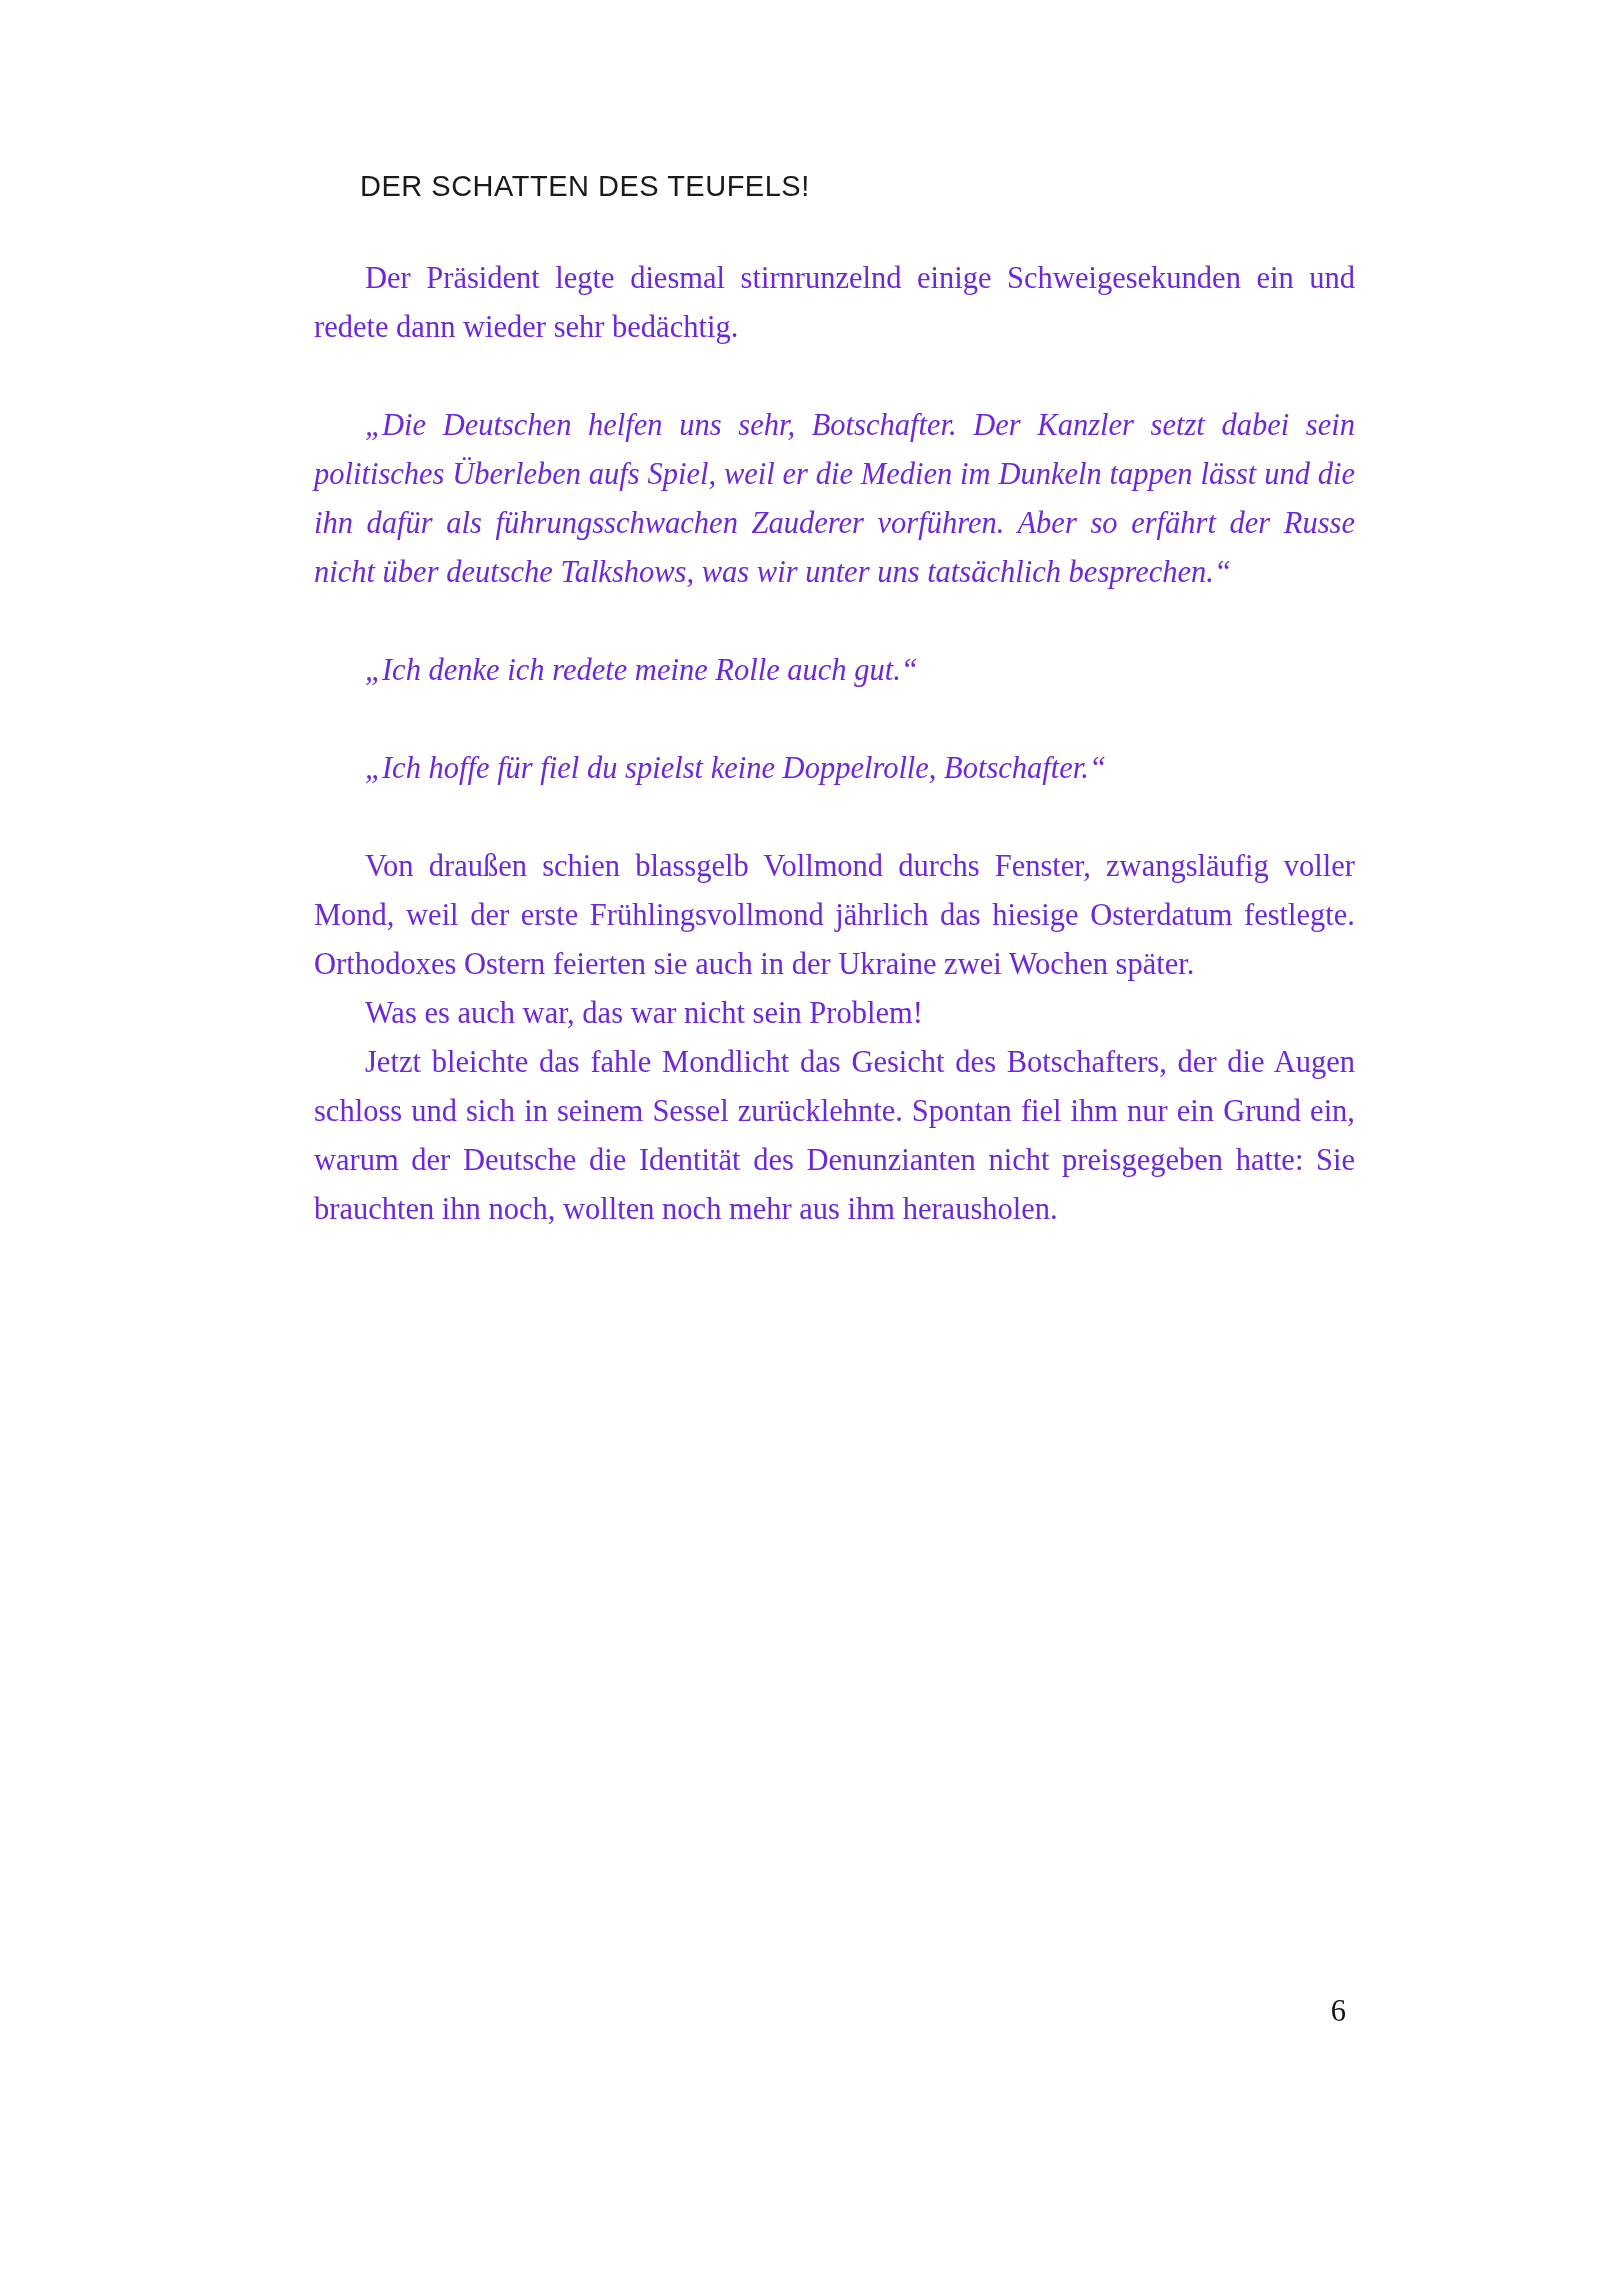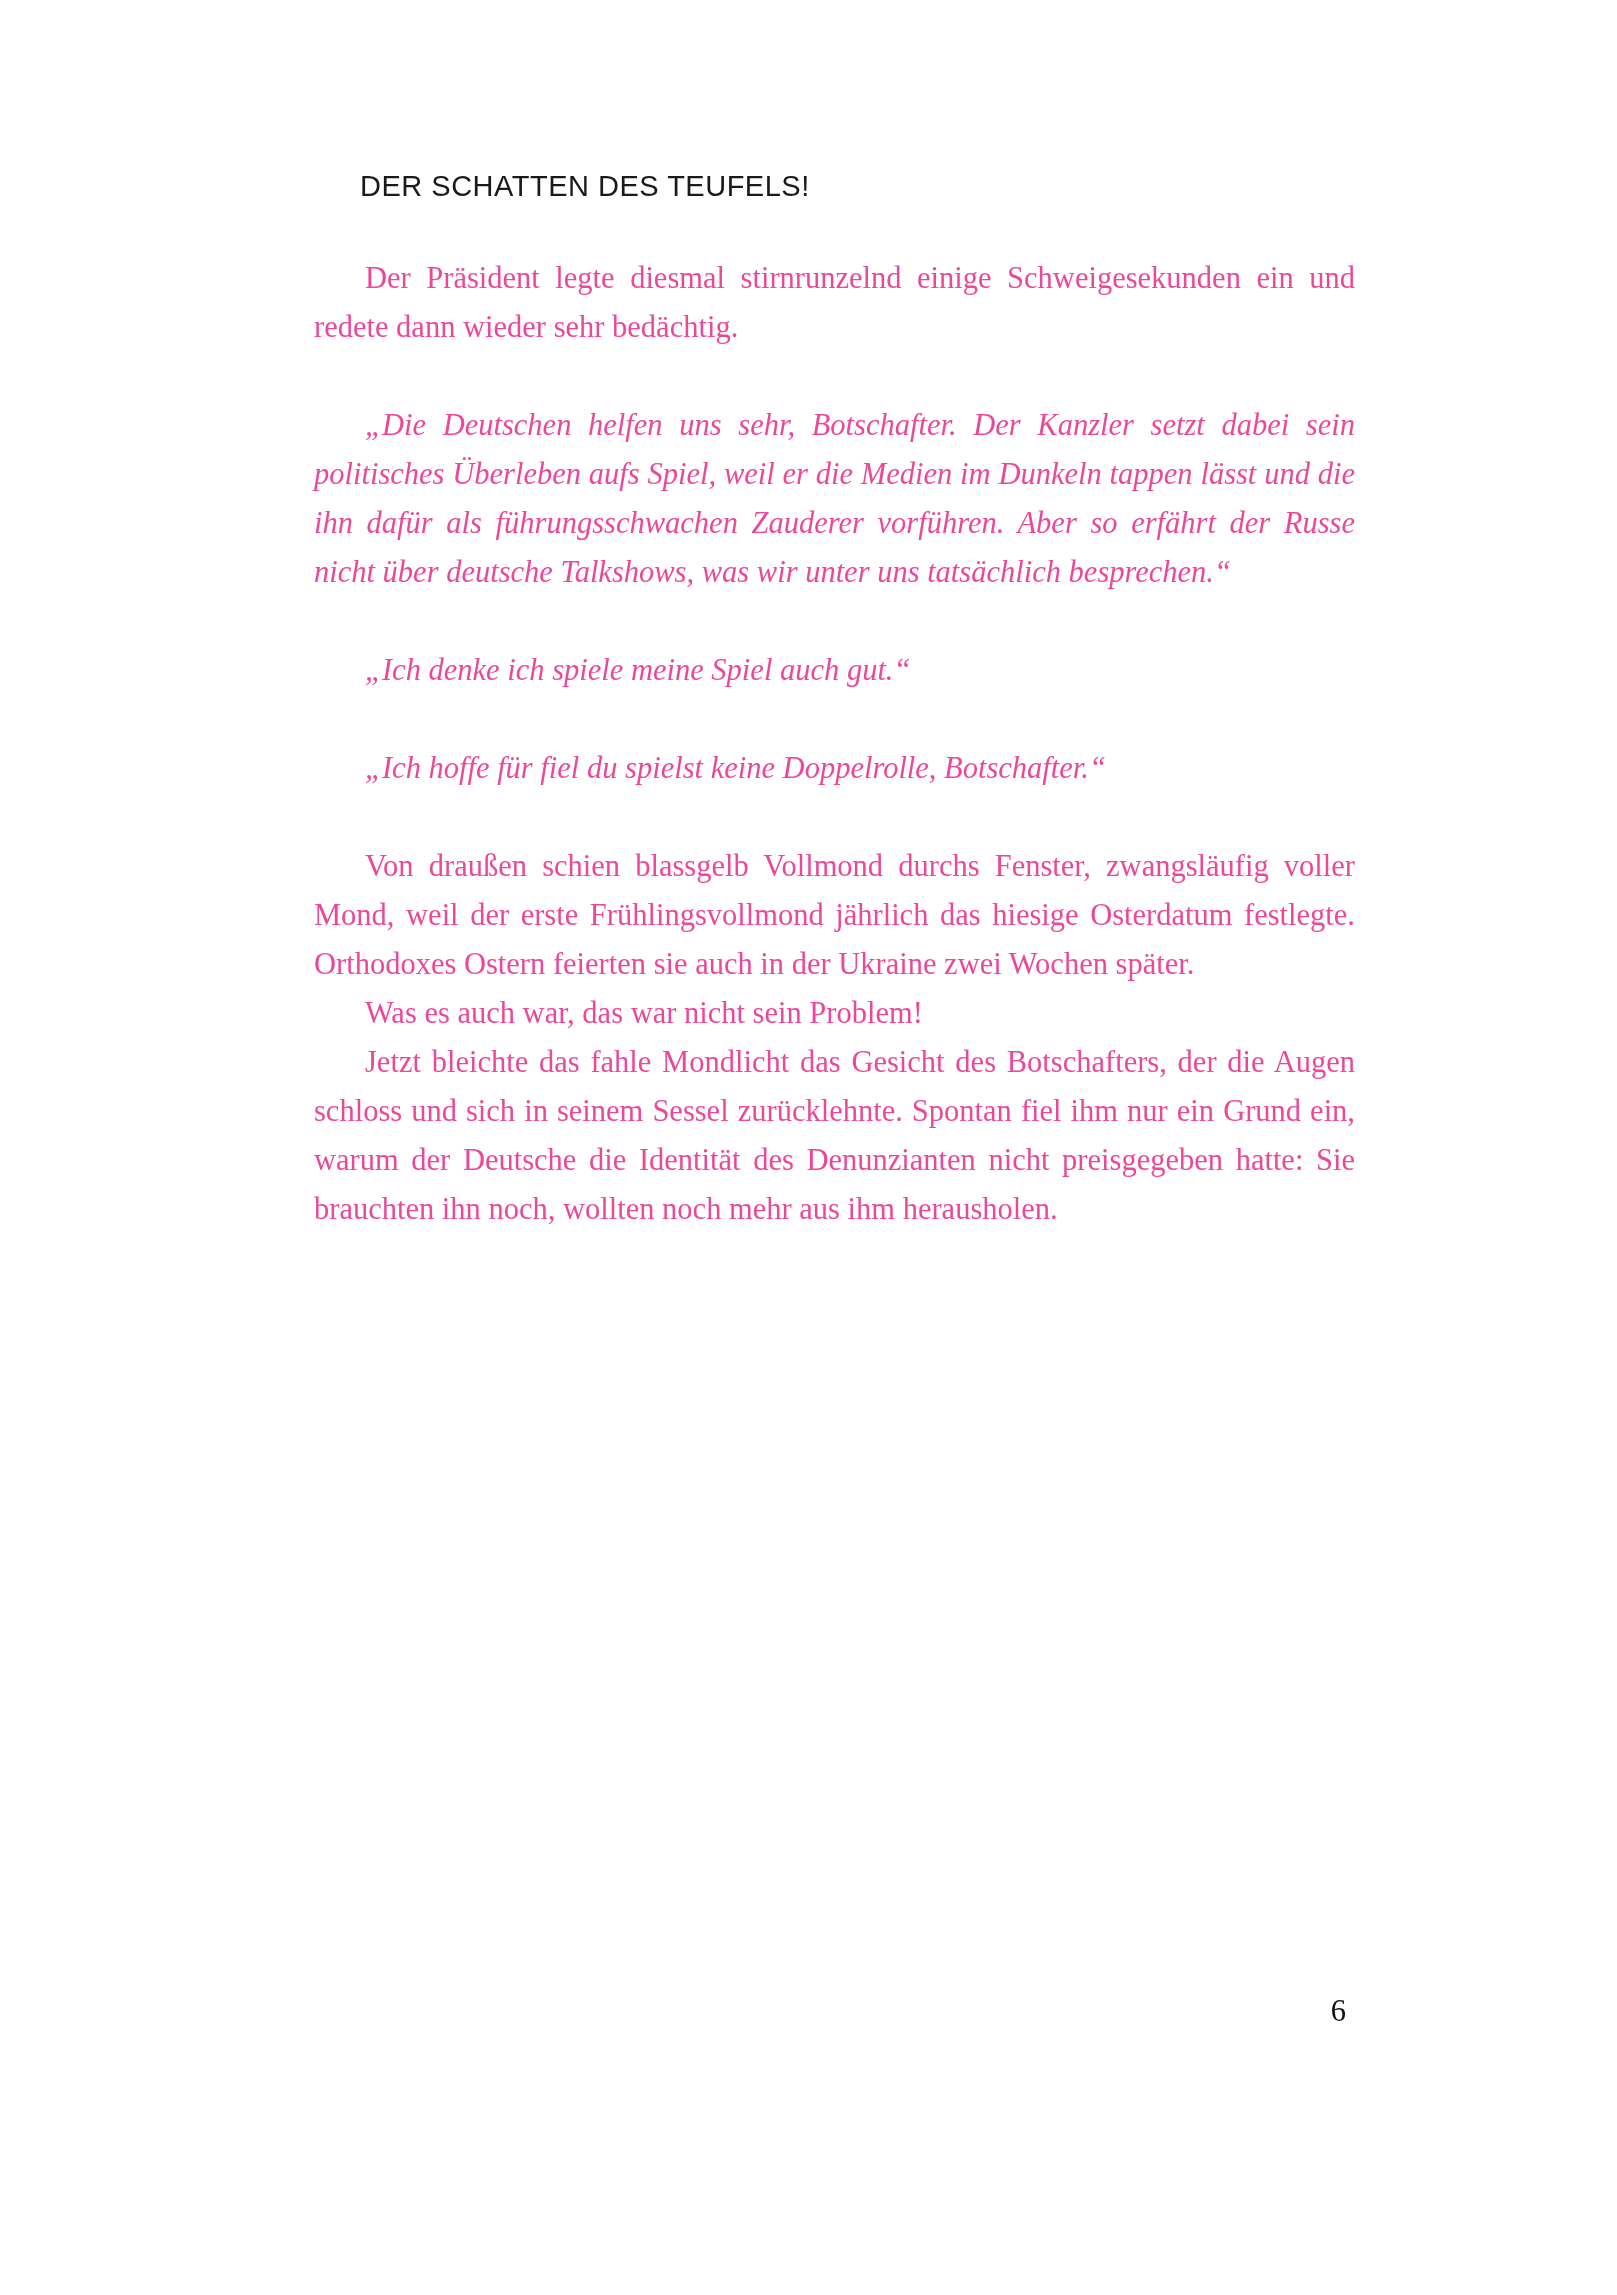--- a/index.html
+++ b/index.html
@@ -30,21 +30,21 @@
     padding-left: 46px;
     margin: 0 0 51px 0;
     font-weight: 400;
   }
   .para {
     font-size: 30.5px;
     line-height: 49px;
     text-align: justify;
     text-indent: 51px;
     margin: 0;
-    color: #ec4899;
+    color: #6d28d9;
   }
   .para.italic {
     font-style: italic;
   }
   .para.gap-after {
     margin-bottom: 49px;
   }
   .page-number {
     position: absolute;
     top: 1994px;
@@ -58,21 +58,21 @@
 <body>
 
 <div class="page">
   <div class="content">
     <div class="running-head">DER SCHATTEN DES TEUFELS!</div>
 
     <p class="para gap-after">Der Präsident legte diesmal stirnrunzelnd einige Schweigesekunden ein und redete dann wieder sehr bedächtig.</p>
 
     <p class="para italic gap-after">„Die Deutschen helfen uns sehr, Botschafter. Der Kanzler setzt dabei sein politisches Überleben aufs Spiel, weil er die Medien im Dunkeln tappen lässt und die ihn dafür als führungsschwachen Zauderer vorführen. Aber so erfährt der Russe nicht über deutsche Talkshows, was wir unter uns tatsächlich besprechen.“</p>
 
-    <p class="para italic gap-after">„Ich denke ich spiele meine Spiel auch gut.“</p>
+    <p class="para italic gap-after">„Ich denke ich redete meine Rolle auch gut.“</p>
 
     <p class="para italic gap-after">„Ich hoffe für fiel du spielst keine Doppelrolle, Botschafter.“</p>
 
 
     <p class="para">Von draußen schien blassgelb Vollmond durchs Fenster, zwangsläufig voller Mond, weil der erste Frühlingsvollmond jährlich das hiesige Osterdatum festlegte. Orthodoxes Ostern feierten sie auch in der Ukraine zwei Wochen später.</p>
 
     <p class="para">Was es auch war, das war nicht sein Problem!</p>
 
     <p class="para">Jetzt bleichte das fahle Mondlicht das Gesicht des Botschafters, der die Augen schloss und sich in seinem Sessel zurücklehnte. Spontan fiel ihm nur ein Grund ein, warum der Deutsche die Identität des Denunzianten nicht preisgegeben hatte: Sie brauchten ihn noch, wollten noch mehr aus ihm herausholen.</p>
 

